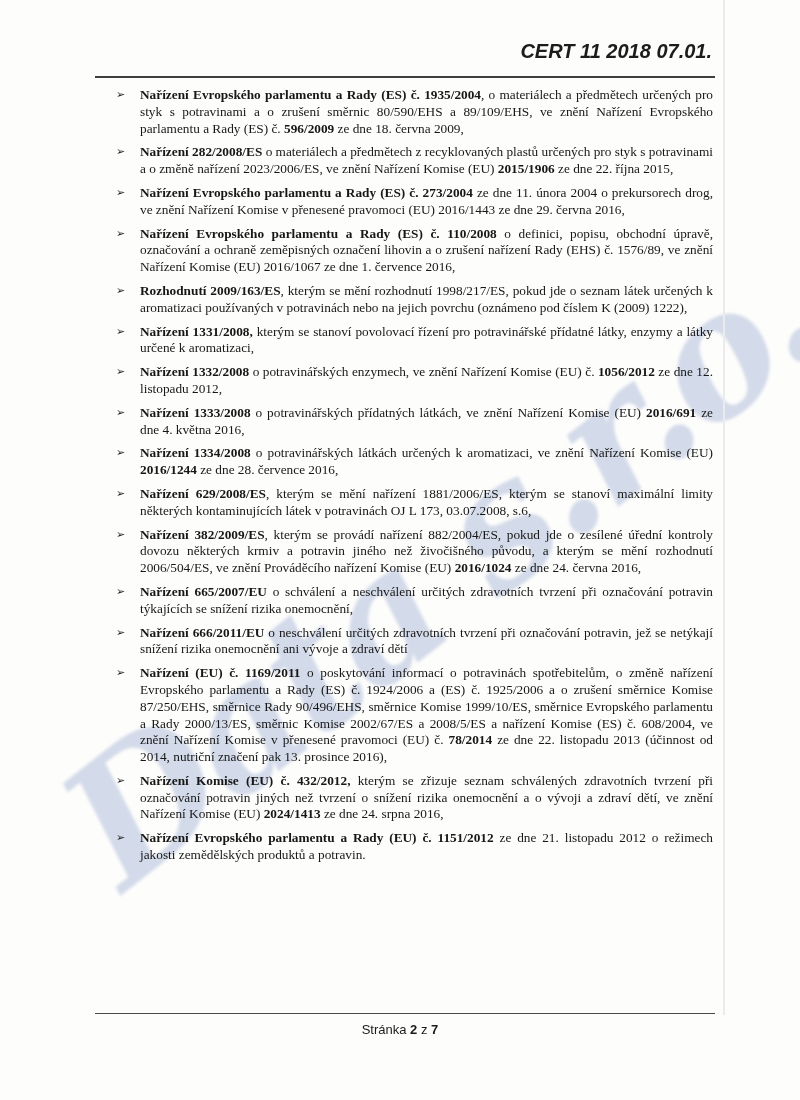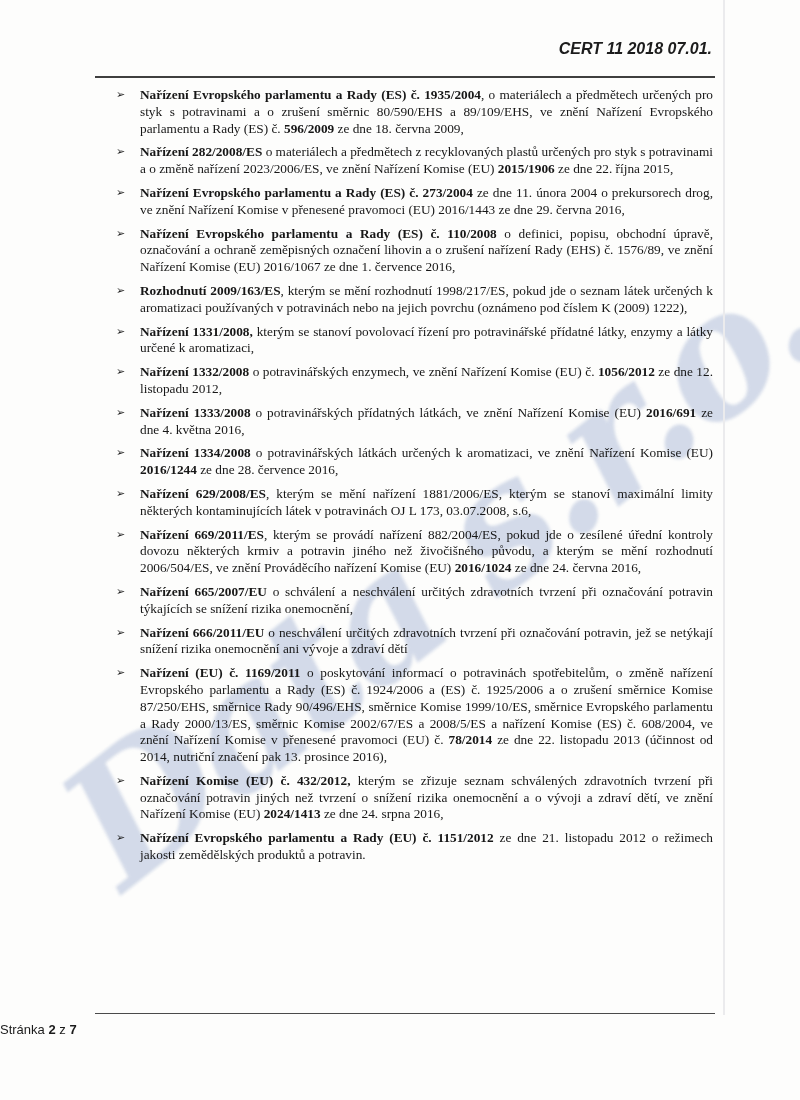--- a/index.html
+++ b/index.html
@@ -37,21 +37,21 @@
     filter: blur(1.6px);
     pointer-events: none;
   }
   
   #header-code {
     position: absolute;
     top: 40px; right: 88px;
     font-family: "Liberation Sans", sans-serif;
     font-style: italic;
     font-weight: bold;
-    font-size: 16px;
+    font-size: 20px;
     color: #1c1c1c;
   }
   #header-rule {
     position: absolute;
     top: 76px; left: 95px; width: 620px; height: 0;
     border-top: 2px solid #3f3f3f;
   }
   
   #content {
     position: absolute;
@@ -78,21 +78,21 @@
   .b { font-weight: bold; }
   
   #footer-rule {
     position: absolute;
     top: 1013px; left: 95px; width: 620px; height: 0;
     border-top: 1.5px solid #4a4a4a;
   }
   #footer-text {
     position: absolute;
     top: 1022px; left: 0; width: 800px;
-    text-align: left;
+    text-align: center;
     font-family: "Liberation Sans", sans-serif;
     font-size: 13px;
     color: #1b1b1b;
   }
   #footer-text .b { font-weight: bold; }
 </style>
 </head>
 <body>
 
 <div id="page">
@@ -142,21 +142,21 @@
         <div class="item">
           <span class="bullet">➢</span>
           <span class="item-text"><span class="b">Nařízení 1334/2008</span><span> o potravinářských látkách určených k aromatizaci, ve znění Nařízení Komise (EU) </span><span class="b">2016/1244</span><span> ze dne 28. července 2016,</span></span>
         </div>
         <div class="item">
           <span class="bullet">➢</span>
           <span class="item-text"><span class="b">Nařízení 629/2008/ES</span><span>, kterým se mění nařízení 1881/2006/ES, kterým se stanoví maximální limity některých kontaminujících látek v potravinách OJ L 173, 03.07.2008, s.6,</span></span>
         </div>
         <div class="item">
           <span class="bullet">➢</span>
-          <span class="item-text"><span class="b">Nařízení 669/2011/ES</span><span>, kterým se provádí nařízení 882/2004/ES, pokud jde o zesílené úřední kontroly dovozu některých krmiv a potravin jiného než živočišného původu, a kterým se mění rozhodnutí 2006/504/ES, ve znění Prováděcího nařízení Komise (EU) </span><span class="b">2016/1024</span><span> ze dne 24. června 2016,</span></span>
+          <span class="item-text"><span class="b">Nařízení 382/2009/ES</span><span>, kterým se provádí nařízení 882/2004/ES, pokud jde o zesílené úřední kontroly dovozu některých krmiv a potravin jiného než živočišného původu, a kterým se mění rozhodnutí 2006/504/ES, ve znění Prováděcího nařízení Komise (EU) </span><span class="b">2016/1024</span><span> ze dne 24. června 2016,</span></span>
         </div>
         <div class="item">
           <span class="bullet">➢</span>
           <span class="item-text"><span class="b">Nařízení 665/2007/EU</span><span> o schválení a neschválení určitých zdravotních tvrzení při označování potravin týkajících se snížení rizika onemocnění,</span></span>
         </div>
         <div class="item">
           <span class="bullet">➢</span>
           <span class="item-text"><span class="b">Nařízení 666/2011/EU</span><span> o neschválení určitých zdravotních tvrzení při označování potravin, jež se netýkají snížení rizika onemocnění ani vývoje a zdraví dětí</span></span>
         </div>
         <div class="item">

